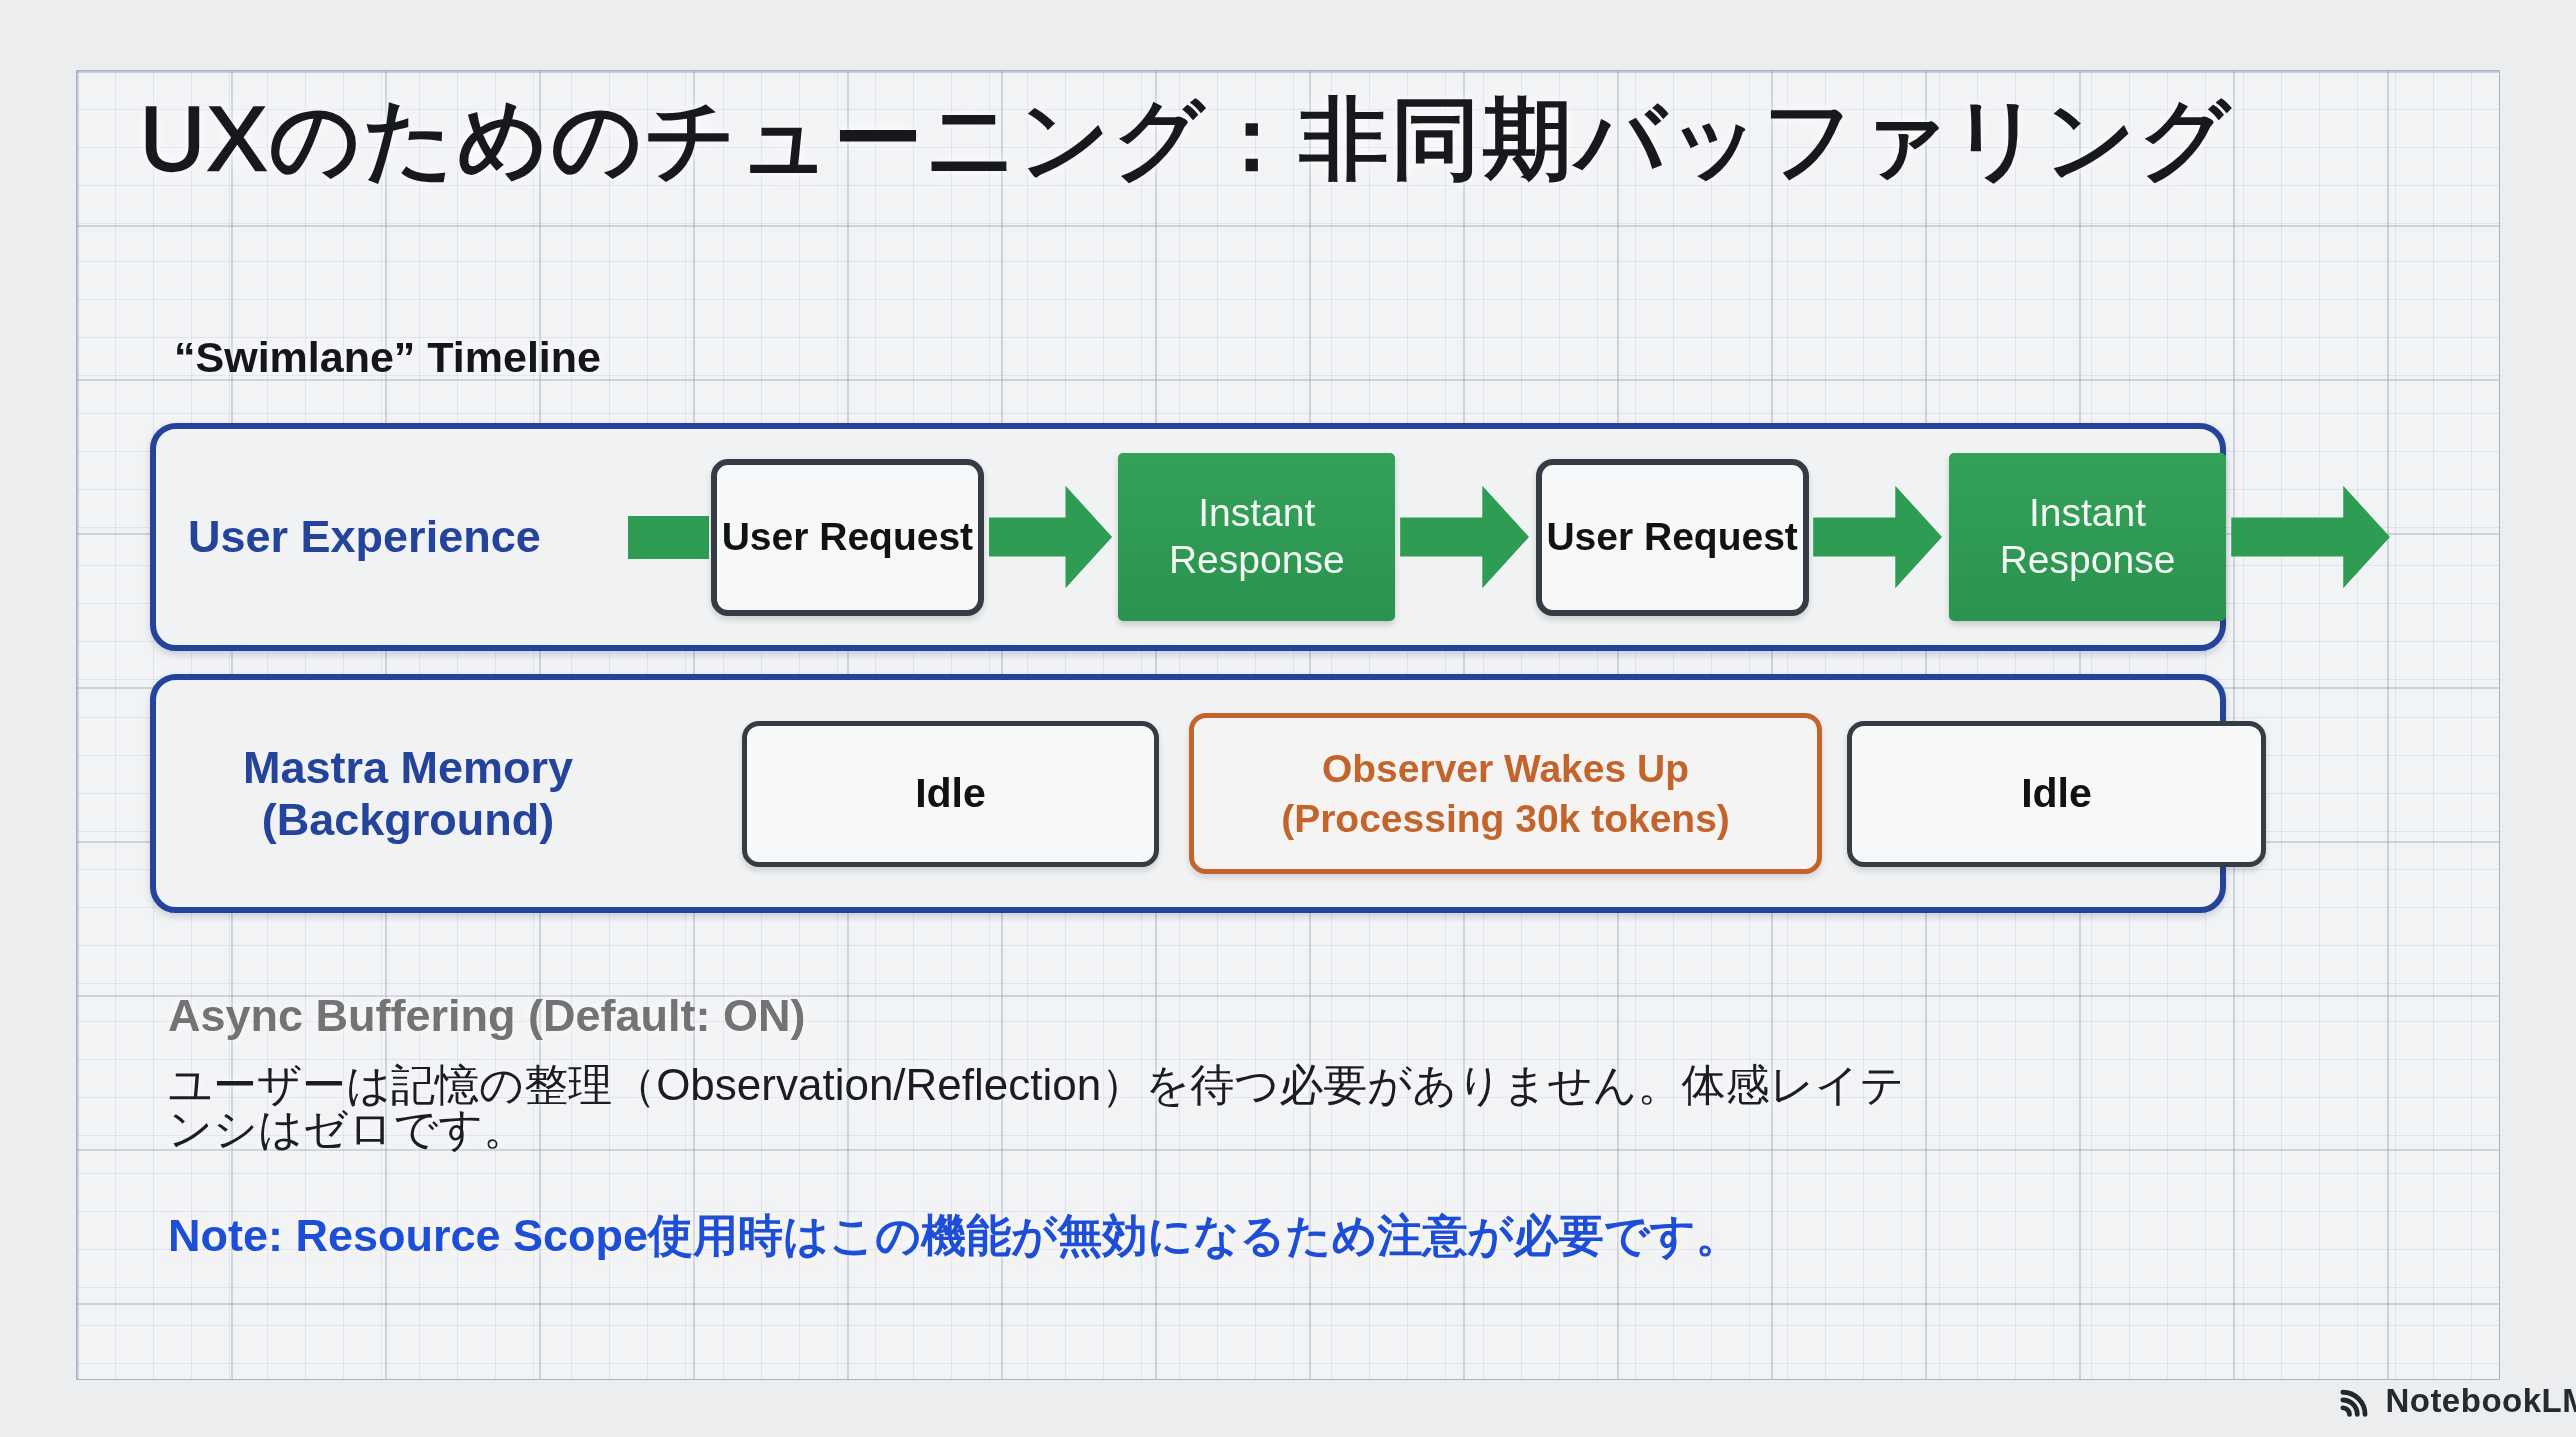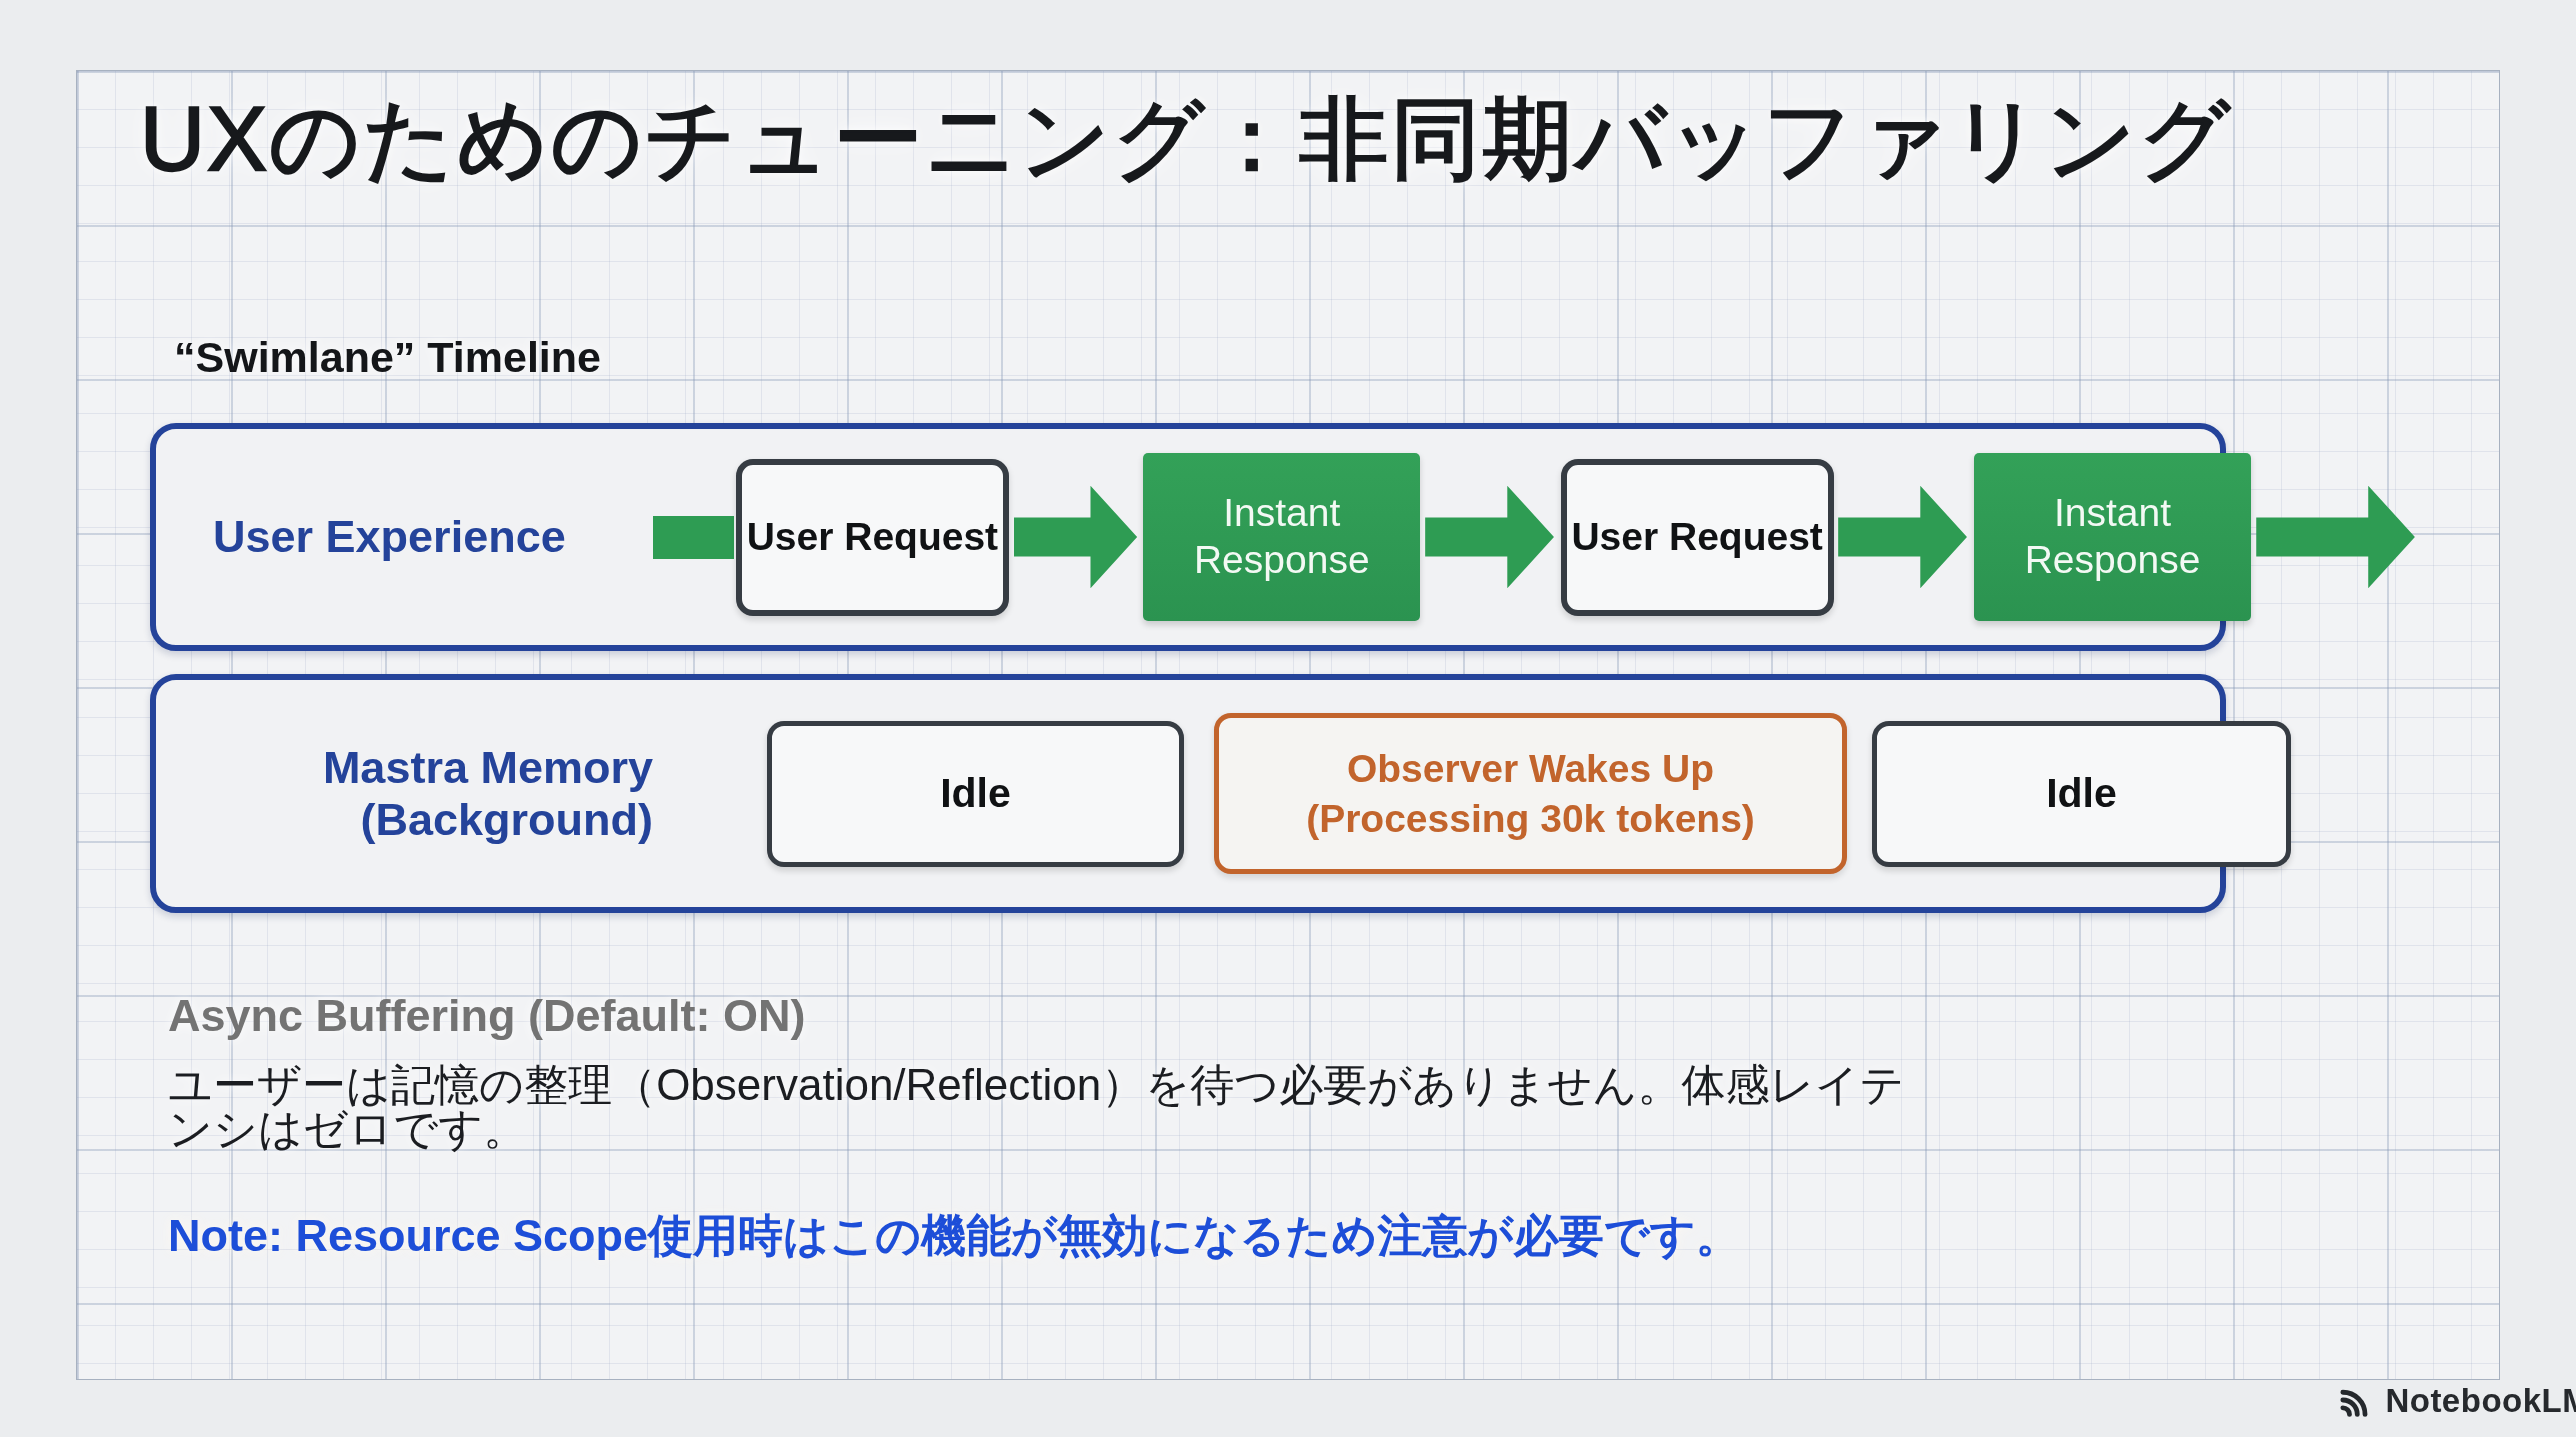--- a/index.html
+++ b/index.html
@@ -32,29 +32,29 @@
   .section-label{
     position:absolute;left:174px;top:333px;
     font-size:43px;font-weight:bold;color:#141619;
     text-shadow:0 0 13px rgba(255,255,255,0.9);
   }
   .lane{
     position:absolute;left:150px;width:2076px;box-sizing:border-box;
     border:6.6px solid #24439a;border-radius:26px;
     background:#f1f2f4;
     box-shadow:0 3.7px 7.5px rgba(25,45,95,0.18);
-    display:flex;align-items:center;padding-left:57px;
+    display:flex;align-items:center;padding-left:32px;
   }
   .lane-ux{top:423px;height:228px;}
   .lane-memory{top:674px;height:239px;}
   .lane-label{
     flex:0 0 440px;font-size:45px;font-weight:bold;color:#24439a;
     line-height:1.15;
   }
-  .lane-label.centered{text-align:right;}
+  .lane-label.centered{text-align:center;}
   .connector-bar{
     flex:0 0 81px;height:43px;background:#2e9c53;margin-right:1.9px;
   }
   .arrow-svg{flex:0 0 auto;margin:0 4.7px;display:block;}
   .stepbox{
     box-sizing:border-box;display:flex;align-items:center;justify-content:center;
     text-align:center;border-radius:17px;flex:0 0 auto;
   }
   .box-outline{
     background:#f7f8f9;border:6.6px solid #363c43;color:#101214;

